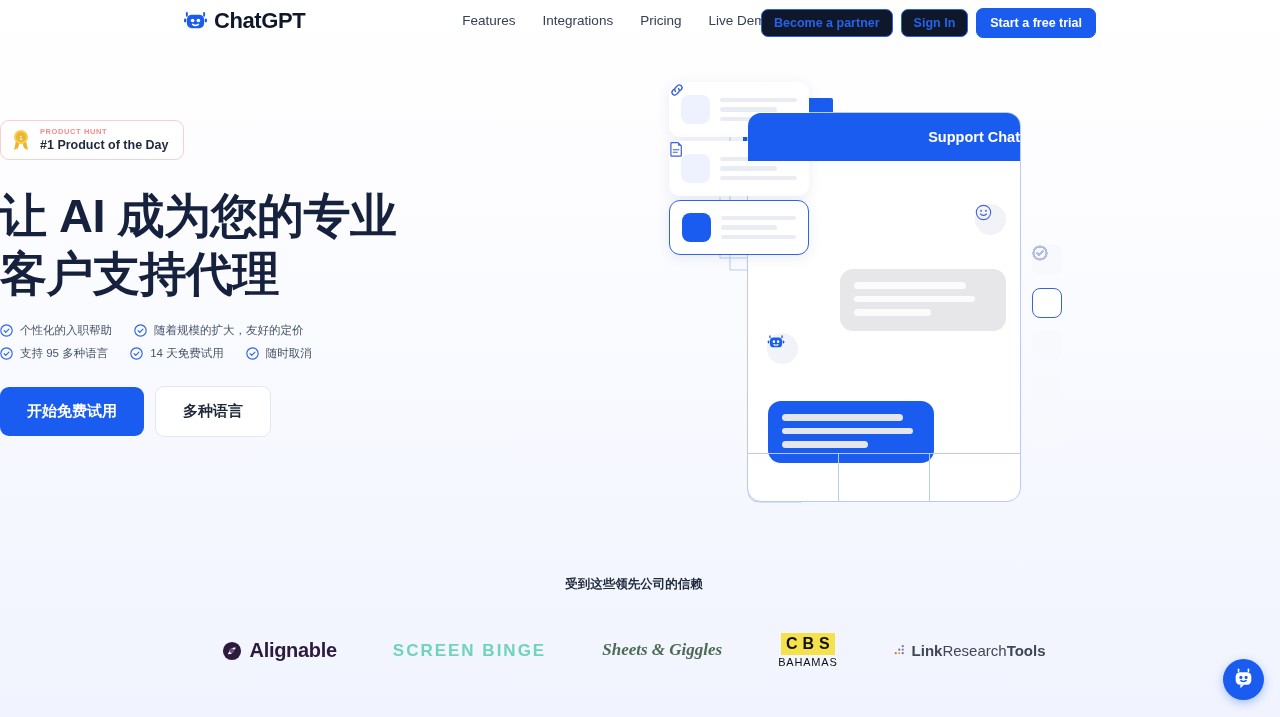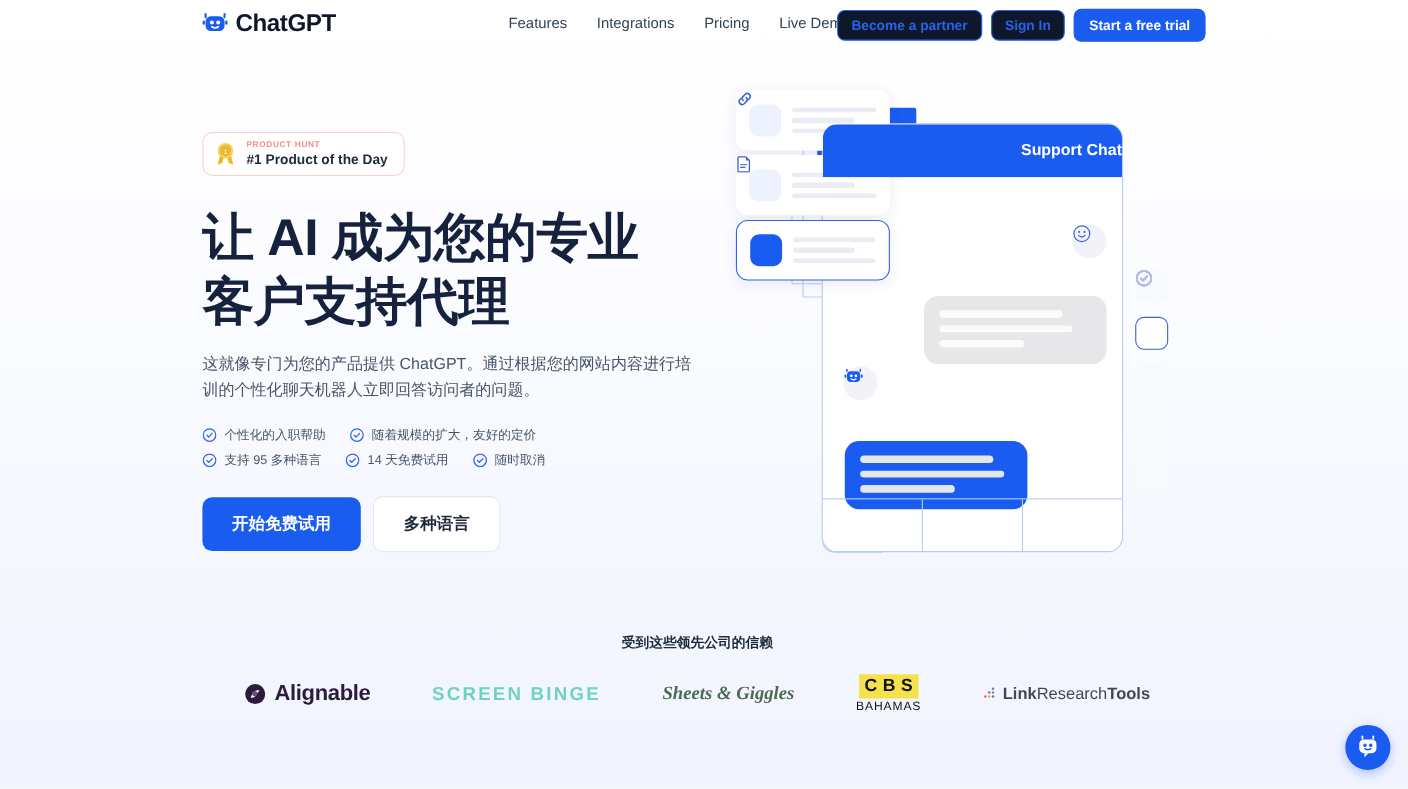--- a/index.html
+++ b/index.html
@@ -48,21 +48,20 @@
   .btn-primary-sm {
     background: #1a5cf0; color: #fff; border: 1px solid #1a5cf0;
     border-radius: 7px; font-size: 12.5px; font-weight: bold;
     padding: 7px 13px; white-space: nowrap; cursor: pointer;
     font-family: inherit;
   }
 
   
   .hero {
     position: relative;
-    padding-left: 184px;
     padding-top: 79px;
   }
   .hero-left { width: 470px; }
 
   .ph-badge {
     display: inline-flex; align-items: center; gap: 9px;
     border: 1px solid #fbcfcf; background: #fff;
     border-radius: 9px; padding: 7px 14px 7px 10px;
   }
   .ph-medal { width: 20px; height: 22px; display:block; }
@@ -173,21 +172,21 @@
     display: flex; align-items: center; justify-content: center;
   }
   .check-tile.active { border: 1.5px solid #3b62d8; background: #fff; }
 
   
   .social {
     position: absolute; left: 0; right: 12px; top: 576px; text-align: center;
   }
   .social-title { font-size: 12.5px; font-weight: bold; color: #1e293b; }
   .logo-row {
-    margin-top: 20px; display: flex; align-items: center;
+    margin-top: 40px; display: flex; align-items: center;
     justify-content: center; gap: 56px;
   }
 
   
   .fab {
     position: absolute; right: 16px; bottom: 17px;
     width: 41px; height: 41px; border-radius: 50%;
     background: #1a5cf0; display: flex; align-items: center;
     justify-content: center; cursor: pointer;
     box-shadow: 0 3px 10px rgba(26,92,240,0.35);
@@ -237,21 +236,20 @@
         <circle cx="10" cy="8" r="5" fill="#e8b733"></circle>
         <text x="10" y="11" font-size="6" fill="#fff" text-anchor="middle" font-family="Liberation Sans">1</text>
       </svg>
       <div class="ph-text">
         <div class="ph-kicker">PRODUCT HUNT</div>
         <div class="ph-title">#1 Product of the Day</div>
       </div>
     </div>
 
     <h1 class="hero-title">让 AI 成为您的专业客户支持代理</h1>
-    <p class="hero-sub">这就像专门为您的产品提供 ChatGPT。通过根据您的网站内容进行培训的个性化聊天机器人立即回答访问者的问题。</p>
 
     <div class="features">
       <div class="feature">
         <svg class="check-ico" viewBox="0 0 16 16">
           <circle cx="8" cy="8" r="7" fill="none" stroke="#2f63ea" stroke-width="1.4"></circle>
           <path d="M5 8.2 L7.1 10.3 L11 6.2" fill="none" stroke="#2f63ea" stroke-width="1.4" stroke-linecap="round" stroke-linejoin="round"></path>
         </svg>
         <span class="feature-label">个性化的入职帮助</span>
       </div>
       <div class="feature">

